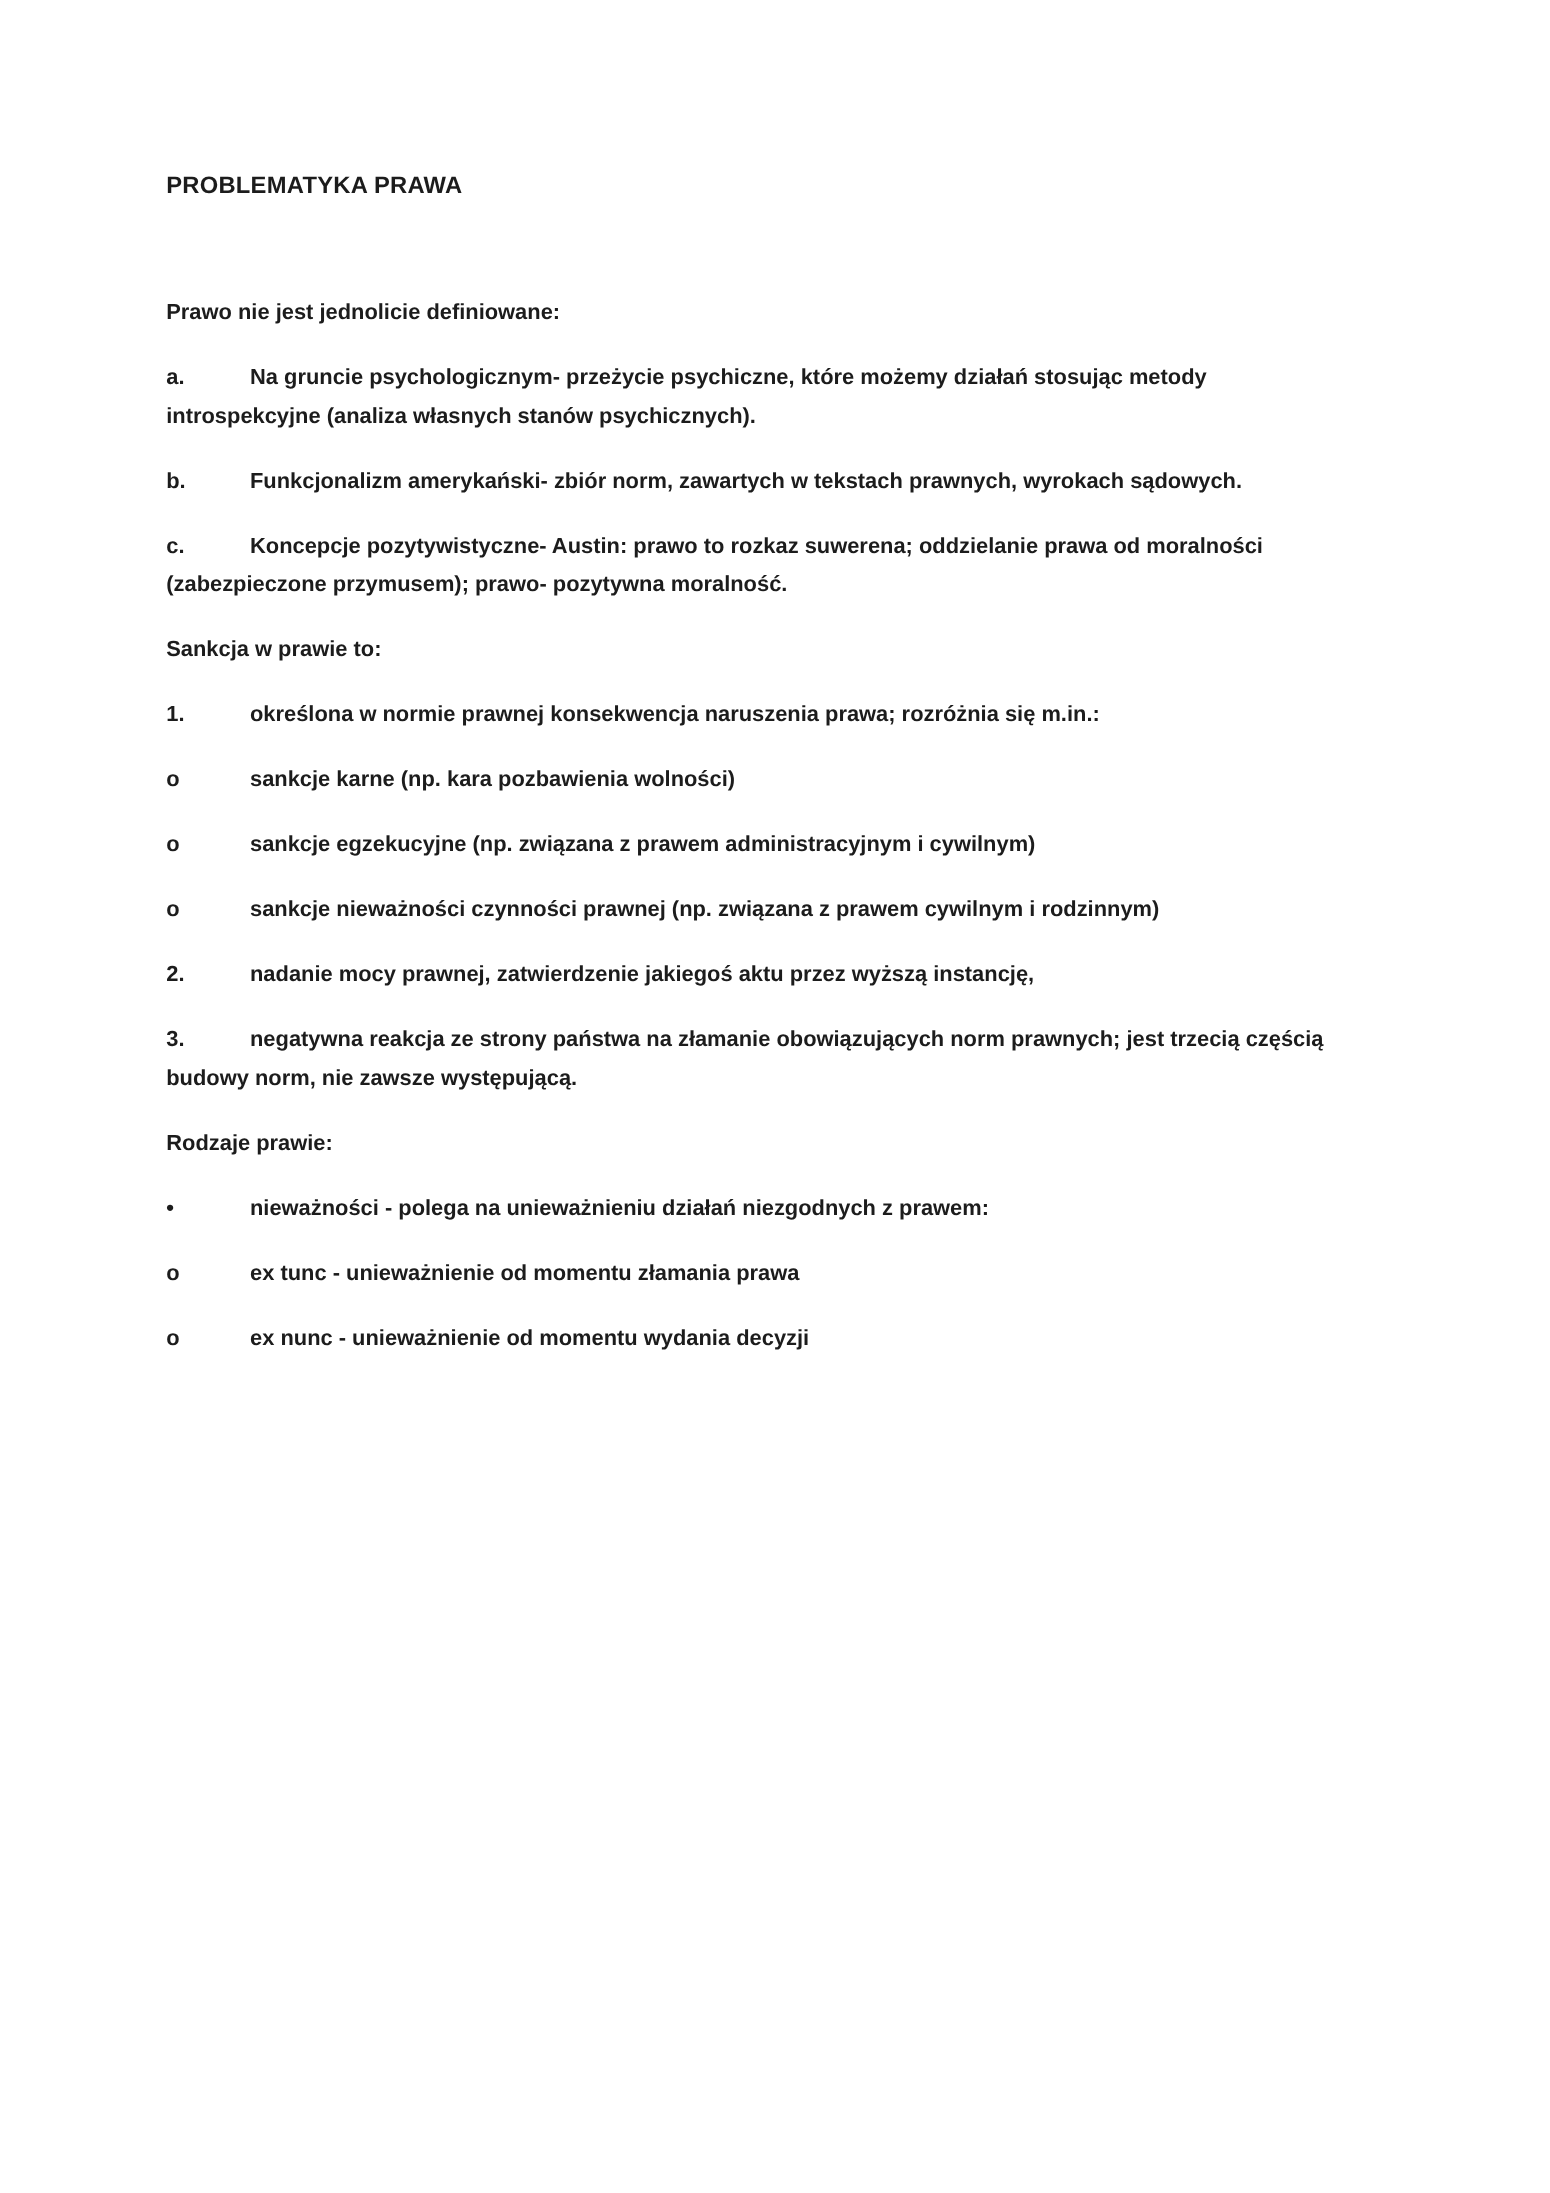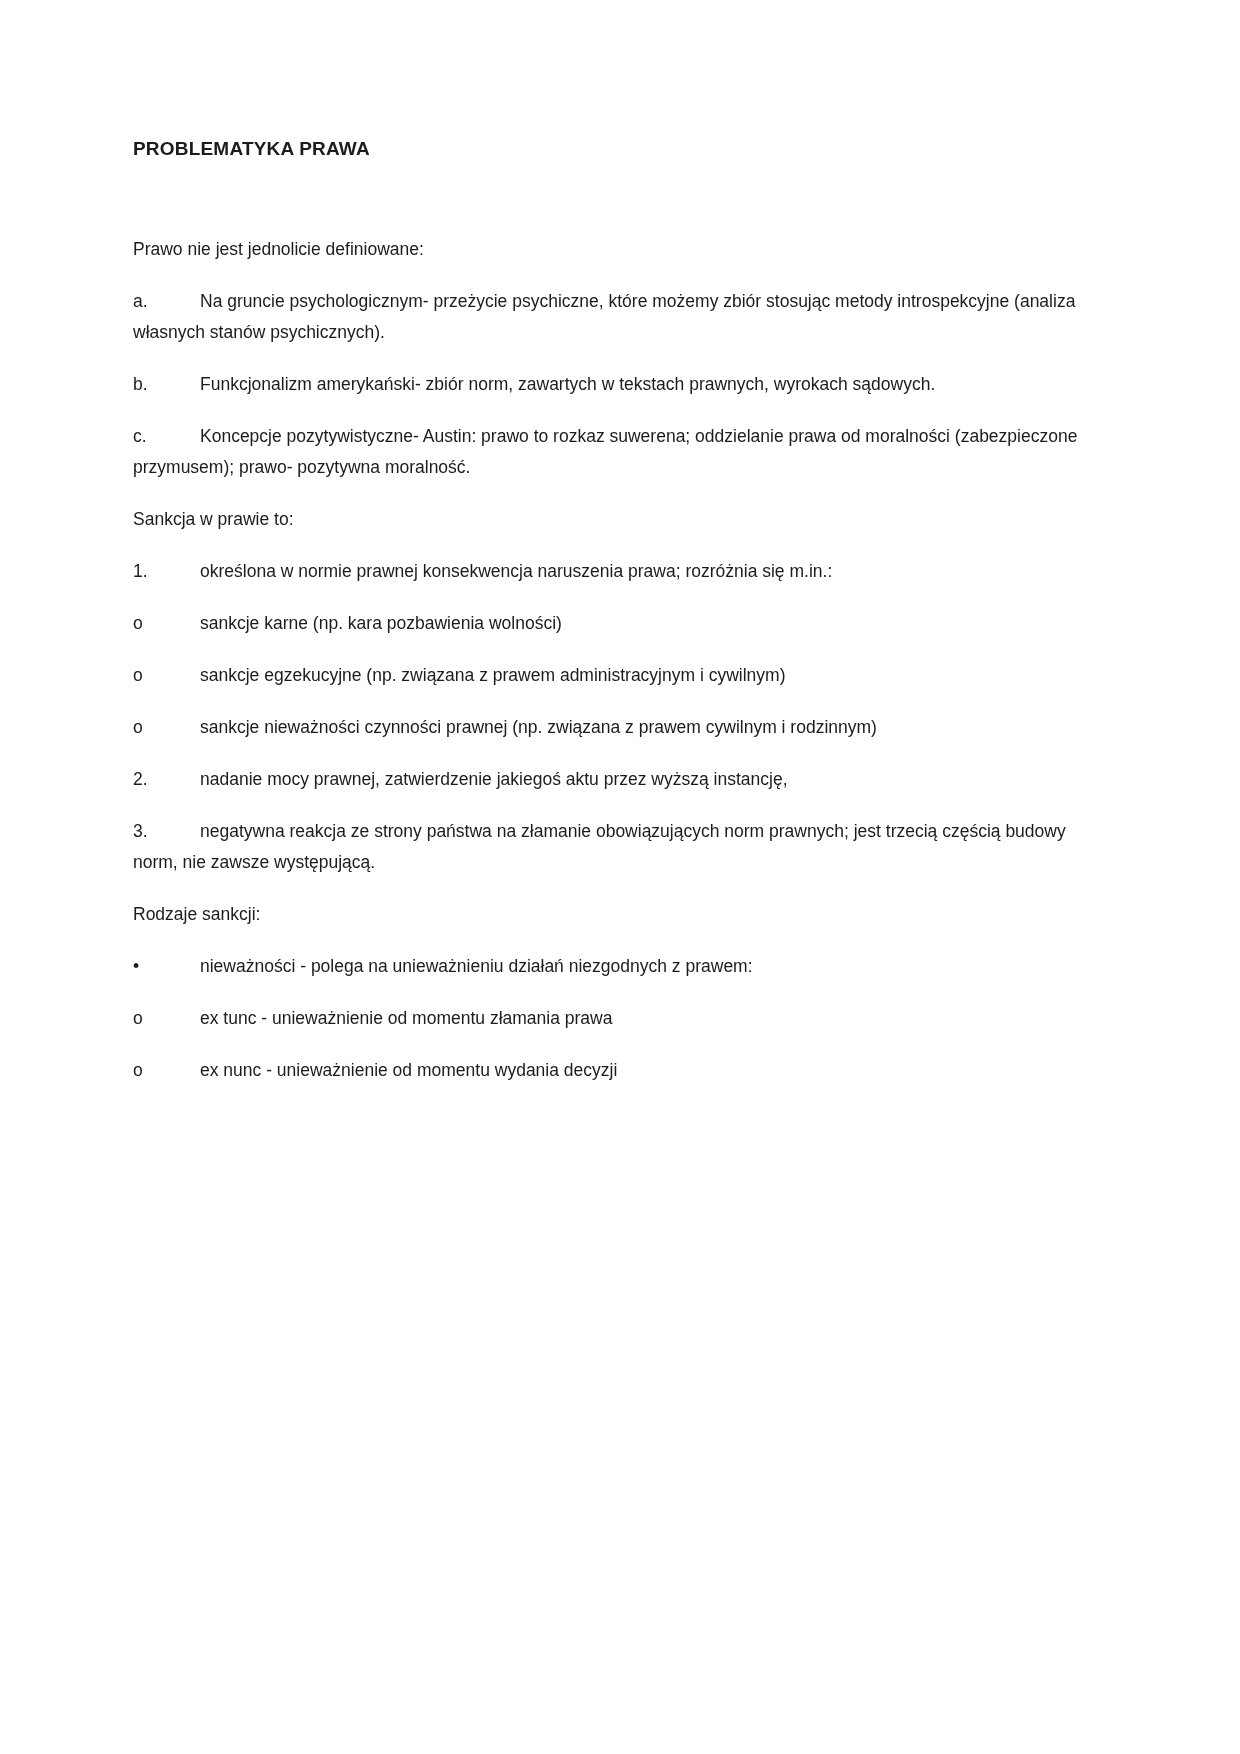--- a/index.html
+++ b/index.html
@@ -20,63 +20,63 @@
     padding: 138px 152px 60px 133px;
   }
   .title {
     font-size: 19px;
     font-weight: 700;
     letter-spacing: 0.2px;
     margin-bottom: 74px;
   }
   .para {
     font-size: 17.5px;
-    font-weight: 400;
+    font-weight: 700;
     line-height: 31px;
     margin-bottom: 21px;
     max-width: 945px;
   }
   .marker {
     display: inline-block;
     width: 67px;
     vertical-align: baseline;
   }
   .body-text { display: inline; }
 </style>
 </head>
 <body>
 
 <div class="page">
 
   <h1 class="title">PROBLEMATYKA PRAWA</h1>
 
   <p class="para"><span class="body-text">Prawo nie jest jednolicie definiowane:</span></p>
 
-  <p class="para"><span class="marker">a.</span><span class="body-text">Na gruncie psychologicznym- przeżycie psychiczne, które możemy zbiór stosując metody introspekcyjne (analiza własnych stanów psychicznych).</span></p>
+  <p class="para"><span class="marker">a.</span><span class="body-text">Na gruncie psychologicznym- przeżycie psychiczne, które możemy działań stosując metody introspekcyjne (analiza własnych stanów psychicznych).</span></p>
 
   <p class="para"><span class="marker">b.</span><span class="body-text">Funkcjonalizm amerykański- zbiór norm, zawartych w tekstach prawnych, wyrokach sądowych.</span></p>
 
   <p class="para"><span class="marker">c.</span><span class="body-text">Koncepcje pozytywistyczne- Austin: prawo to rozkaz suwerena; oddzielanie prawa od moralności (zabezpieczone przymusem); prawo- pozytywna moralność.</span></p>
 
 
   <p class="para"><span class="body-text">Sankcja w prawie to:</span></p>
 
   <p class="para"><span class="marker">1.</span><span class="body-text">określona w normie prawnej konsekwencja naruszenia prawa; rozróżnia się m.in.:</span></p>
 
   <p class="para"><span class="marker">o</span><span class="body-text">sankcje karne (np. kara pozbawienia wolności)</span></p>
 
   <p class="para"><span class="marker">o</span><span class="body-text">sankcje egzekucyjne (np. związana z prawem administracyjnym i cywilnym)</span></p>
 
   <p class="para"><span class="marker">o</span><span class="body-text">sankcje nieważności czynności prawnej (np. związana z prawem cywilnym i rodzinnym)</span></p>
 
   <p class="para"><span class="marker">2.</span><span class="body-text">nadanie mocy prawnej, zatwierdzenie jakiegoś aktu przez wyższą instancję,</span></p>
 
   <p class="para"><span class="marker">3.</span><span class="body-text">negatywna reakcja ze strony państwa na złamanie obowiązujących norm prawnych; jest trzecią częścią budowy norm, nie zawsze występującą.</span></p>
 
-  <p class="para"><span class="body-text">Rodzaje sankcji:</span></p>
+  <p class="para"><span class="body-text">Rodzaje prawie:</span></p>
 
 
 
   <p class="para"><span class="marker">•</span><span class="body-text">nieważności - polega na unieważnieniu działań niezgodnych z prawem:</span></p>
 
   <p class="para"><span class="marker">o</span><span class="body-text">ex tunc - unieważnienie od momentu złamania prawa</span></p>
 
   <p class="para"><span class="marker">o</span><span class="body-text">ex nunc - unieważnienie od momentu wydania decyzji</span></p>
 
 </div>

